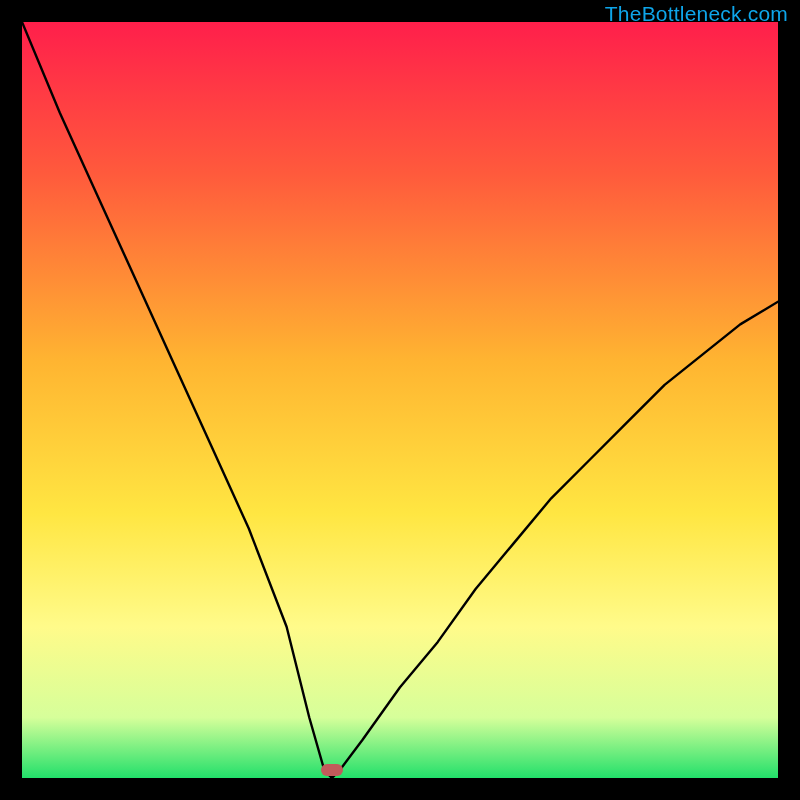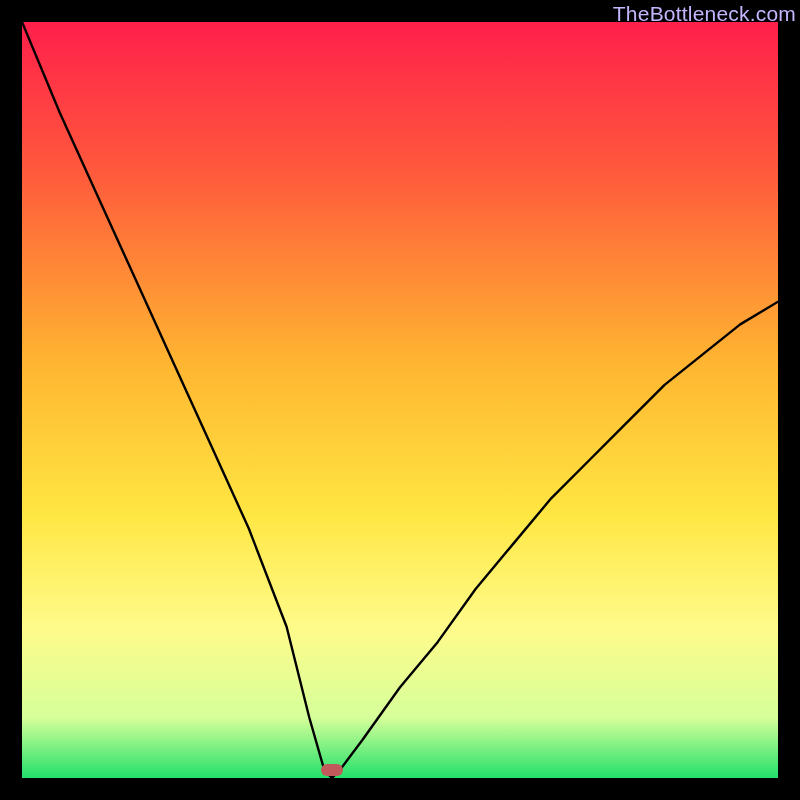--- a/index.html
+++ b/index.html
@@ -26,22 +26,22 @@
   .curve {
     position: absolute;
     left: 22px;
     top: 22px;
     width: 756px;
     height: 756px;
   }
   .watermark {
     position: absolute;
     top: 2px;
-    right: 4px;
-    color: #c4b5fd;
+    right: 12px;
+    color: #0ea5e9;
     font-size: 21px;
     font-weight: 500;
     letter-spacing: 0.2px;
   }
   .marker {
     position: absolute;
     width: 22px;
     height: 12px;
     border-radius: 6px;
     background: #c15b5b;

